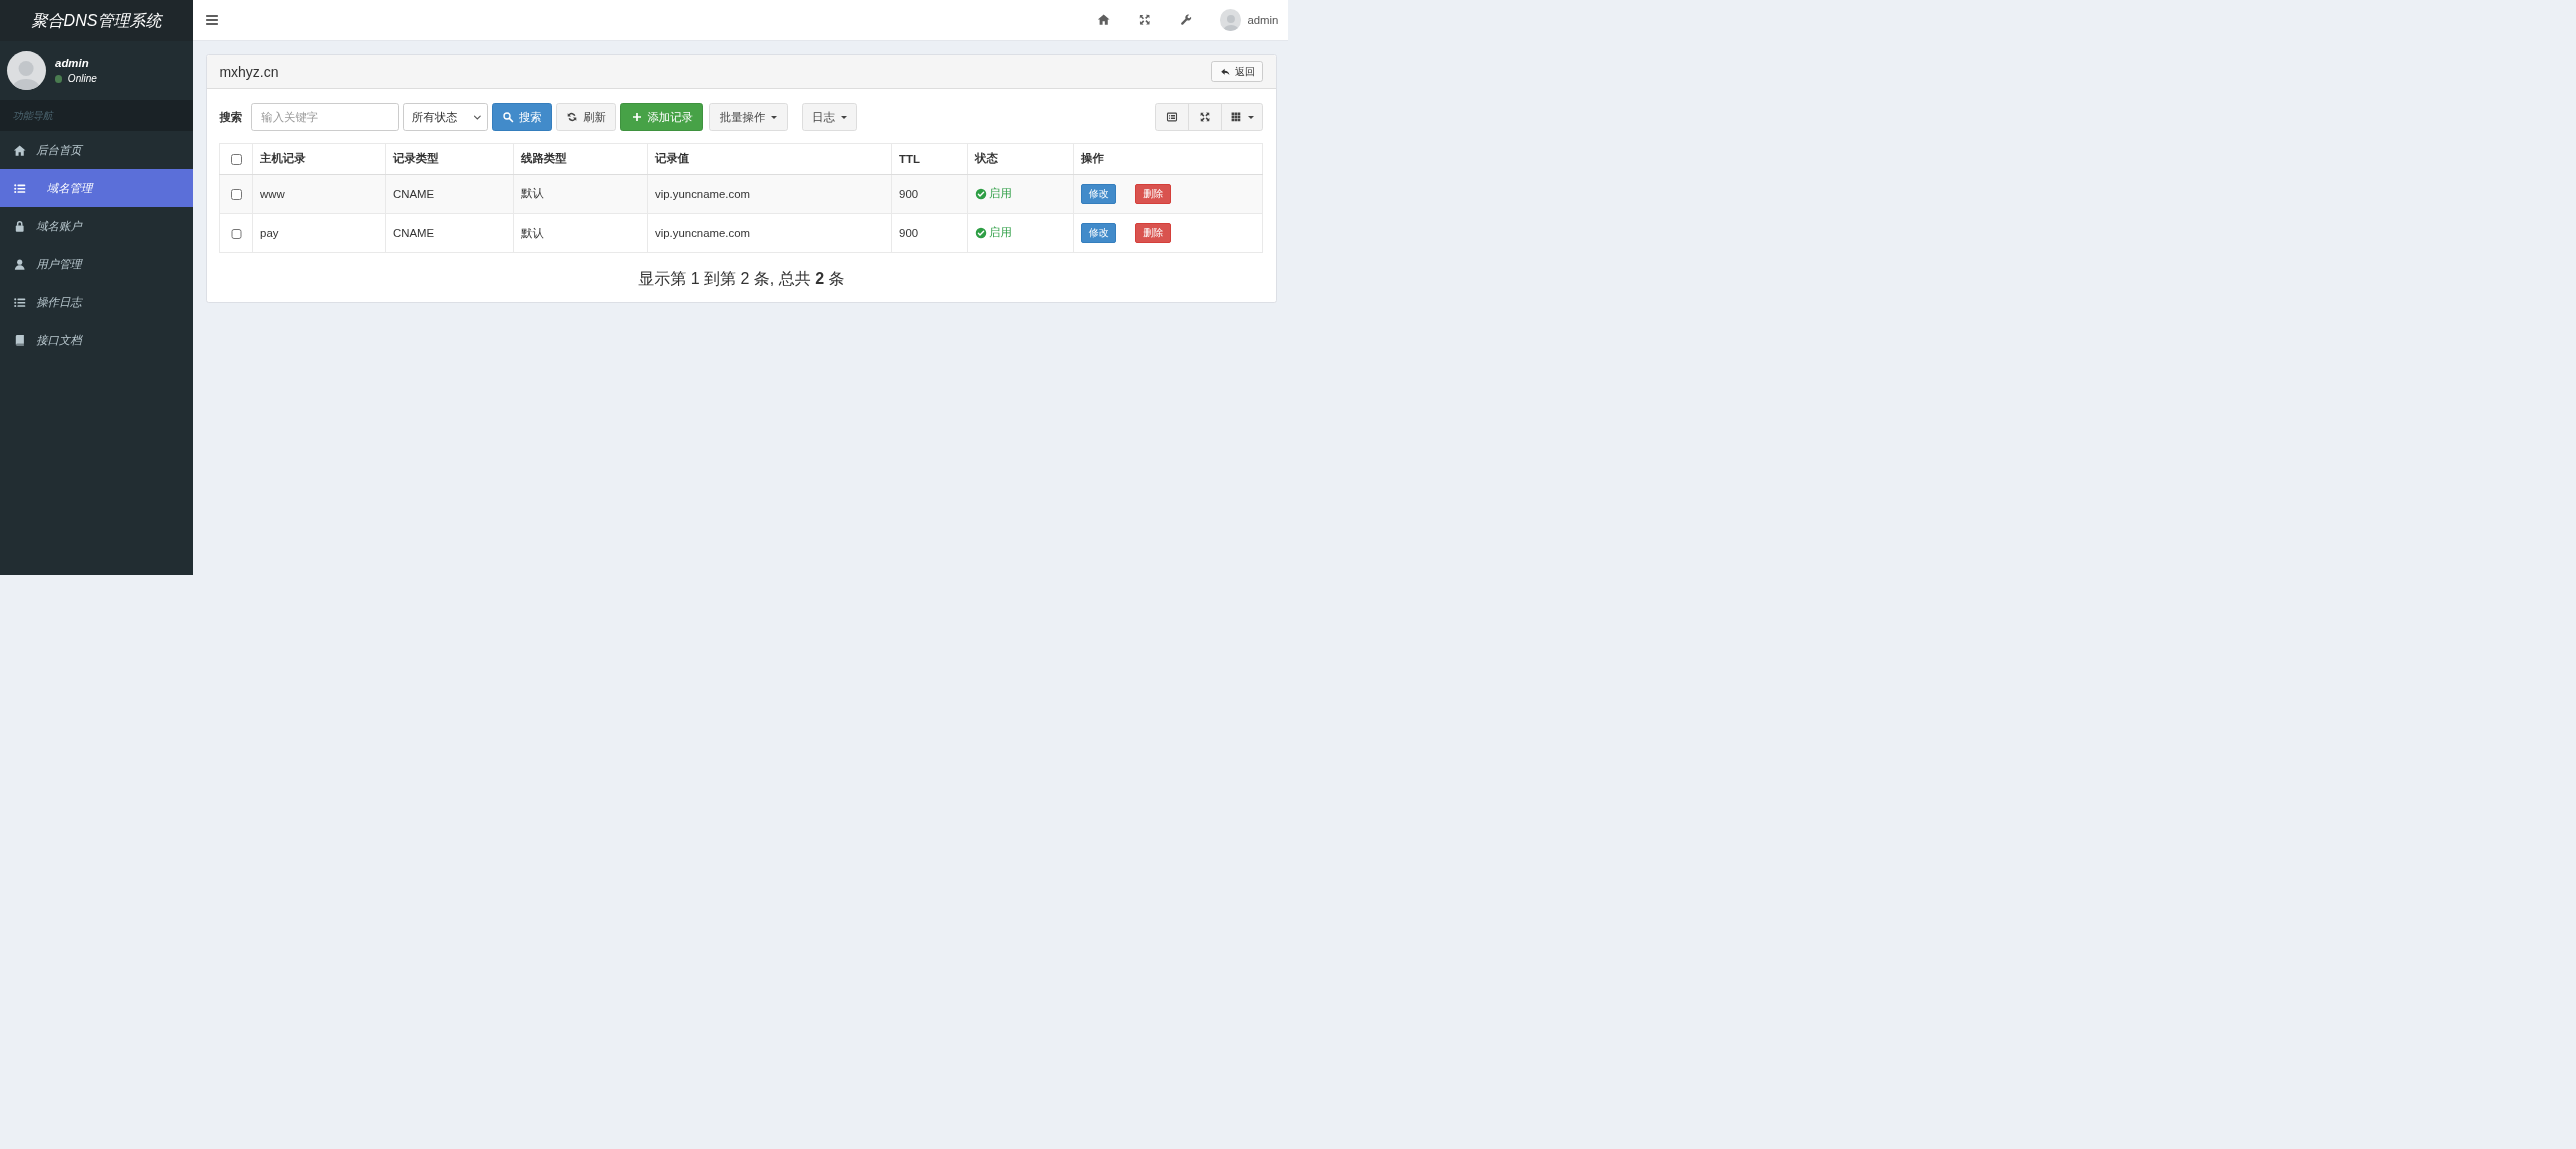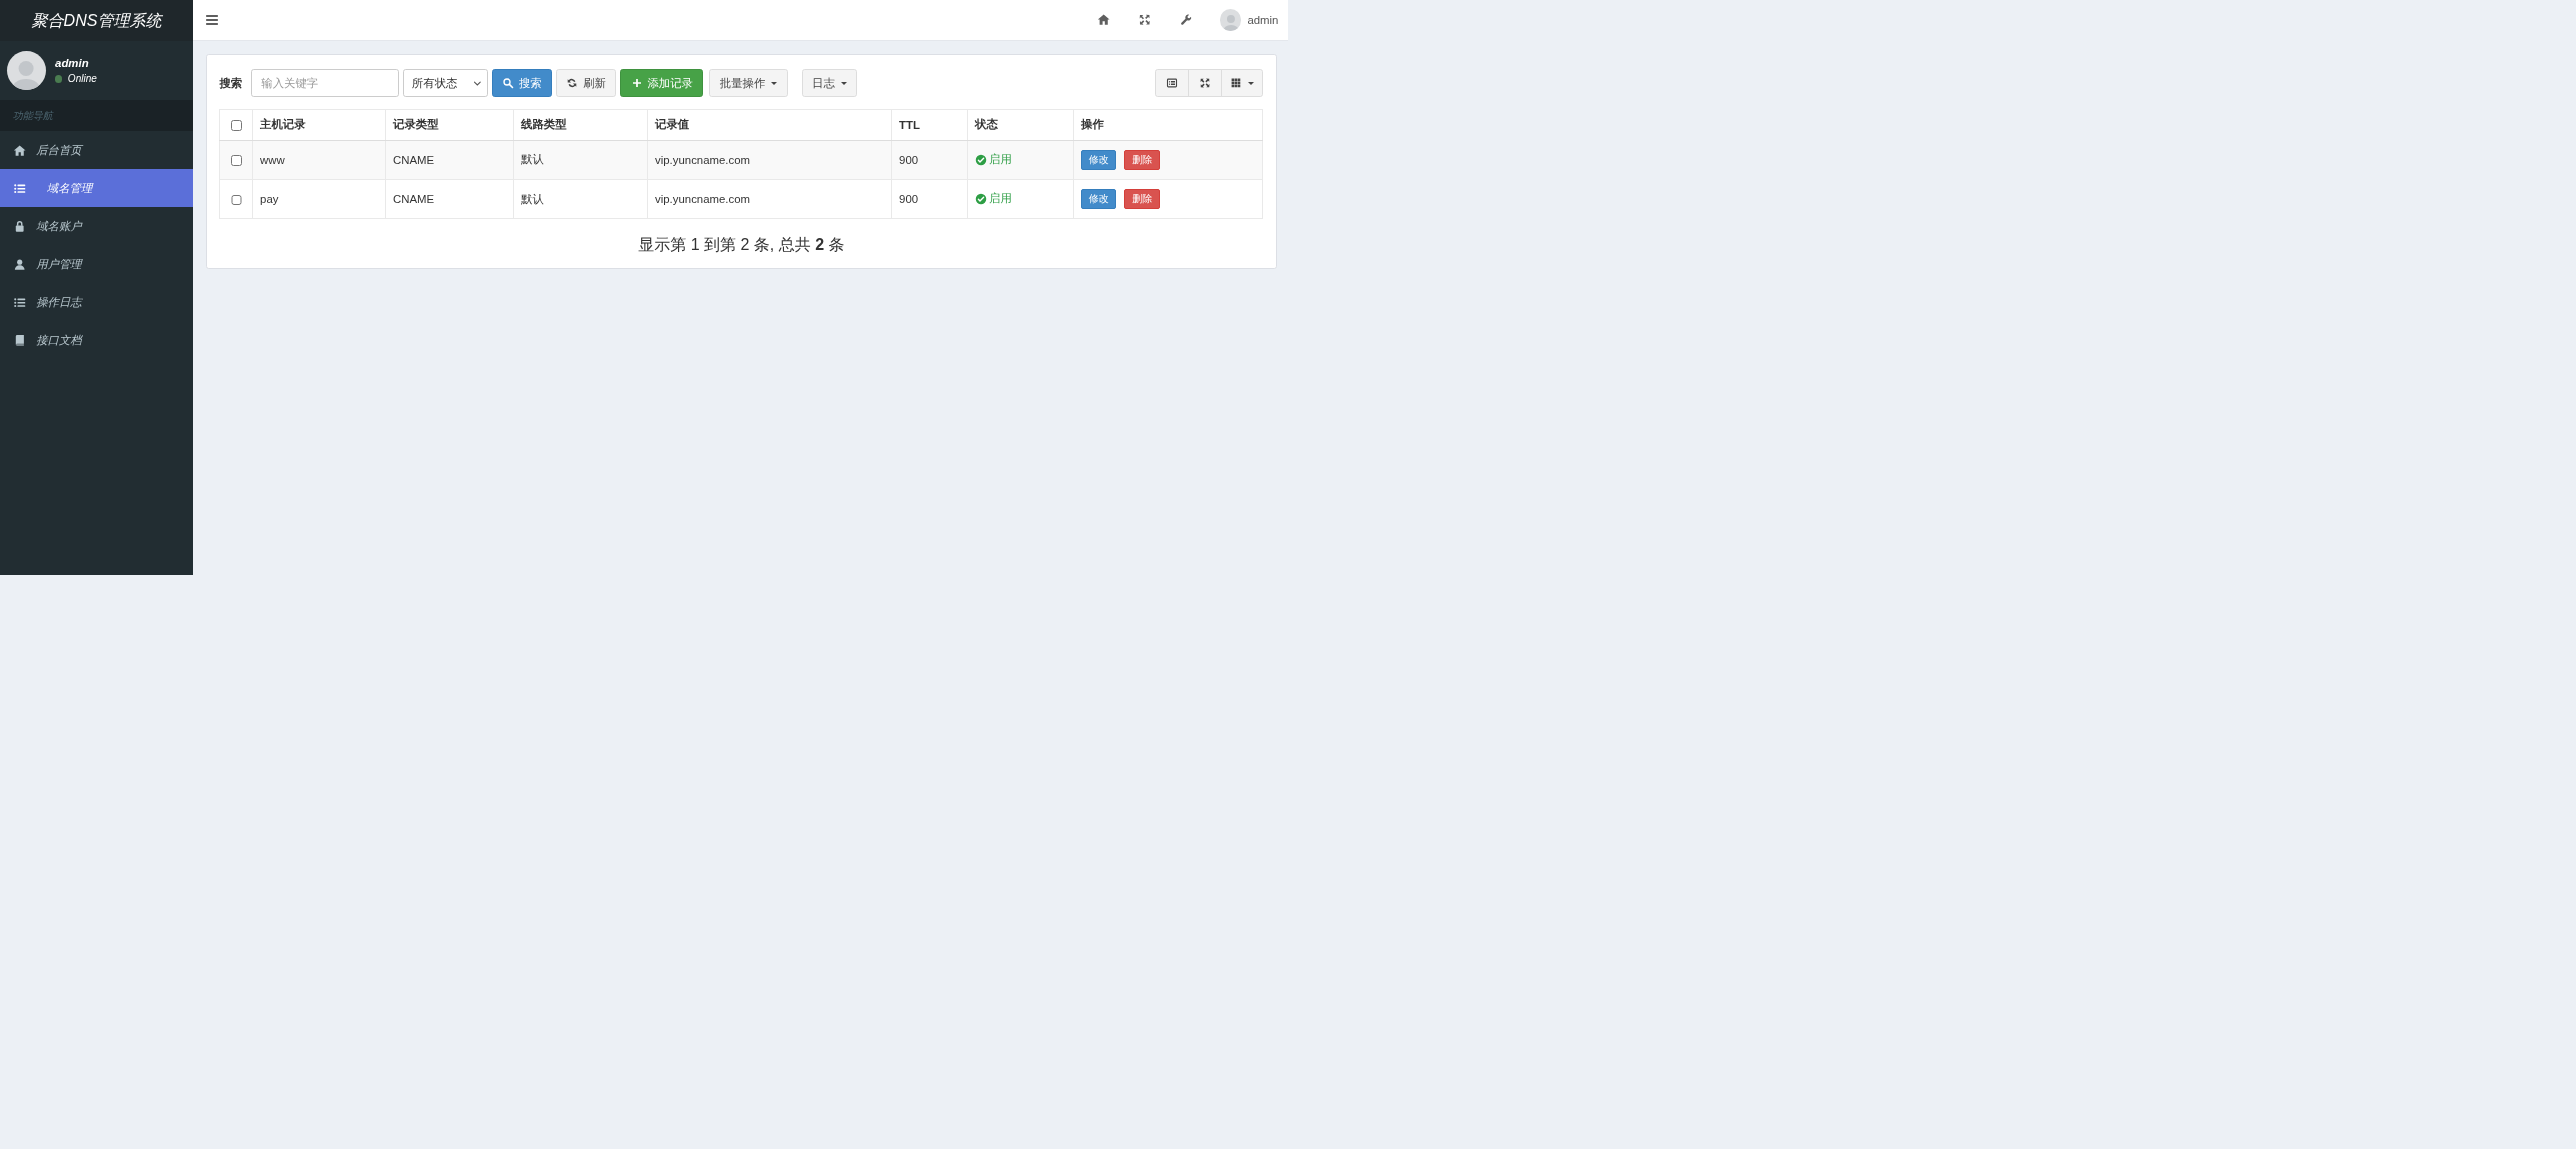--- a/index.html
+++ b/index.html
@@ -87,21 +87,21 @@
 
   
   table.grid{width:1043px;border-collapse:collapse;table-layout:fixed;font-size:11.4px;color:#333;}
   .grid th,.grid td{border:0.7px solid #e9e9e9;padding:6.7px 6.7px;text-align:left;overflow:hidden;white-space:nowrap;}
   .grid th{font-weight:bold;border-bottom-color:#ddd;padding:7.4px 6.7px;}
   .grid td{padding:9.4px 6.7px;}
   .grid tr.striped td{background:#f9f9f9;}
   .grid .c-check{text-align:center;}
   .grid input[type=checkbox]{width:10.7px;height:10.7px;margin:0;vertical-align:middle;cursor:pointer;}
   .status{display:inline-flex;align-items:center;gap:2px;color:var(--status-green);}
-  .actions{display:inline-flex;gap:8px;}
+  .actions{display:inline-flex;gap:19px;}
 
   .summary{margin-top:15.4px;font-size:16px;color:#333;text-align:center;}
   .hidden-defs{position:absolute;width:0;height:0;overflow:hidden;}
 </style>
 </head>
 <body>
 
 <svg class="hidden-defs" xmlns="http://www.w3.org/2000/svg">
   <defs>
     <symbol id="i-home" viewBox="0 0 24 24">
@@ -248,20 +248,29 @@
         <div class="userbox">
           <div class="avatar small"></div>
           <span>admin</span>
         </div>
       </div>
     </header>
 
     <div class="content">
       <div class="panel">
 
+        <div class="panel-heading">
+          <span class="panel-title">mxhyz.cn</span>
+          <button class="btn btn-back">
+            <svg class="ic ic16" viewBox="0 0 16 16" width="10.7" height="10.7">
+                <use href="#i-reply"></use>
+              </svg>
+            <span>返回</span>
+          </button>
+        </div>
 
         <div class="panel-body">
 
           <div class="toolbar">
             <span class="lbl">搜索</span>
             <input class="tb-input" type="text" placeholder="输入关键字" style="">
             <span class="select-wrap">
               <select>
                 <option>所有状态</option>
               </select>

